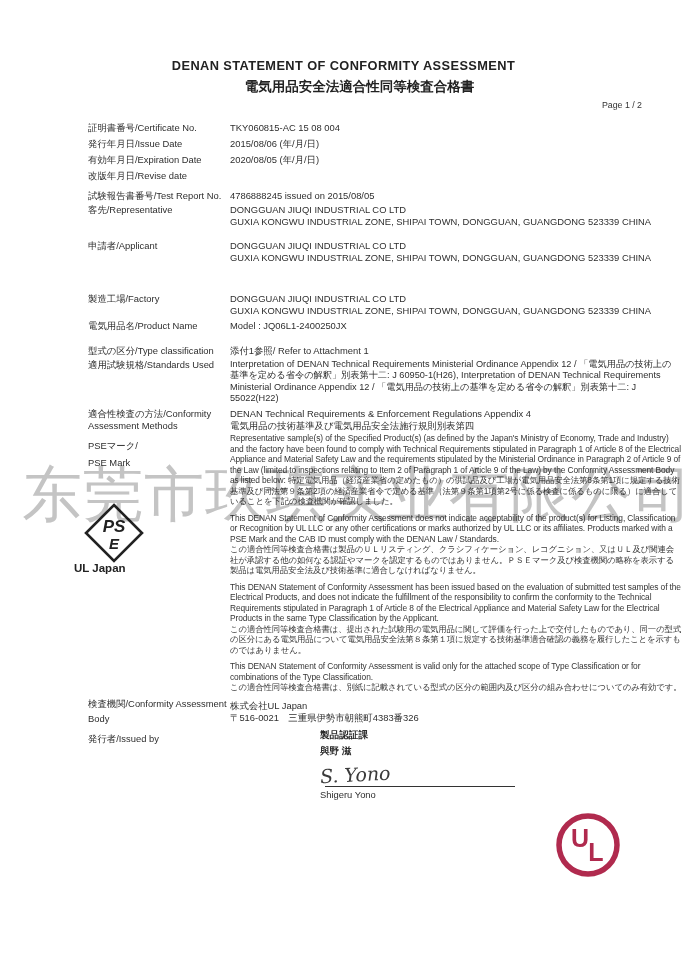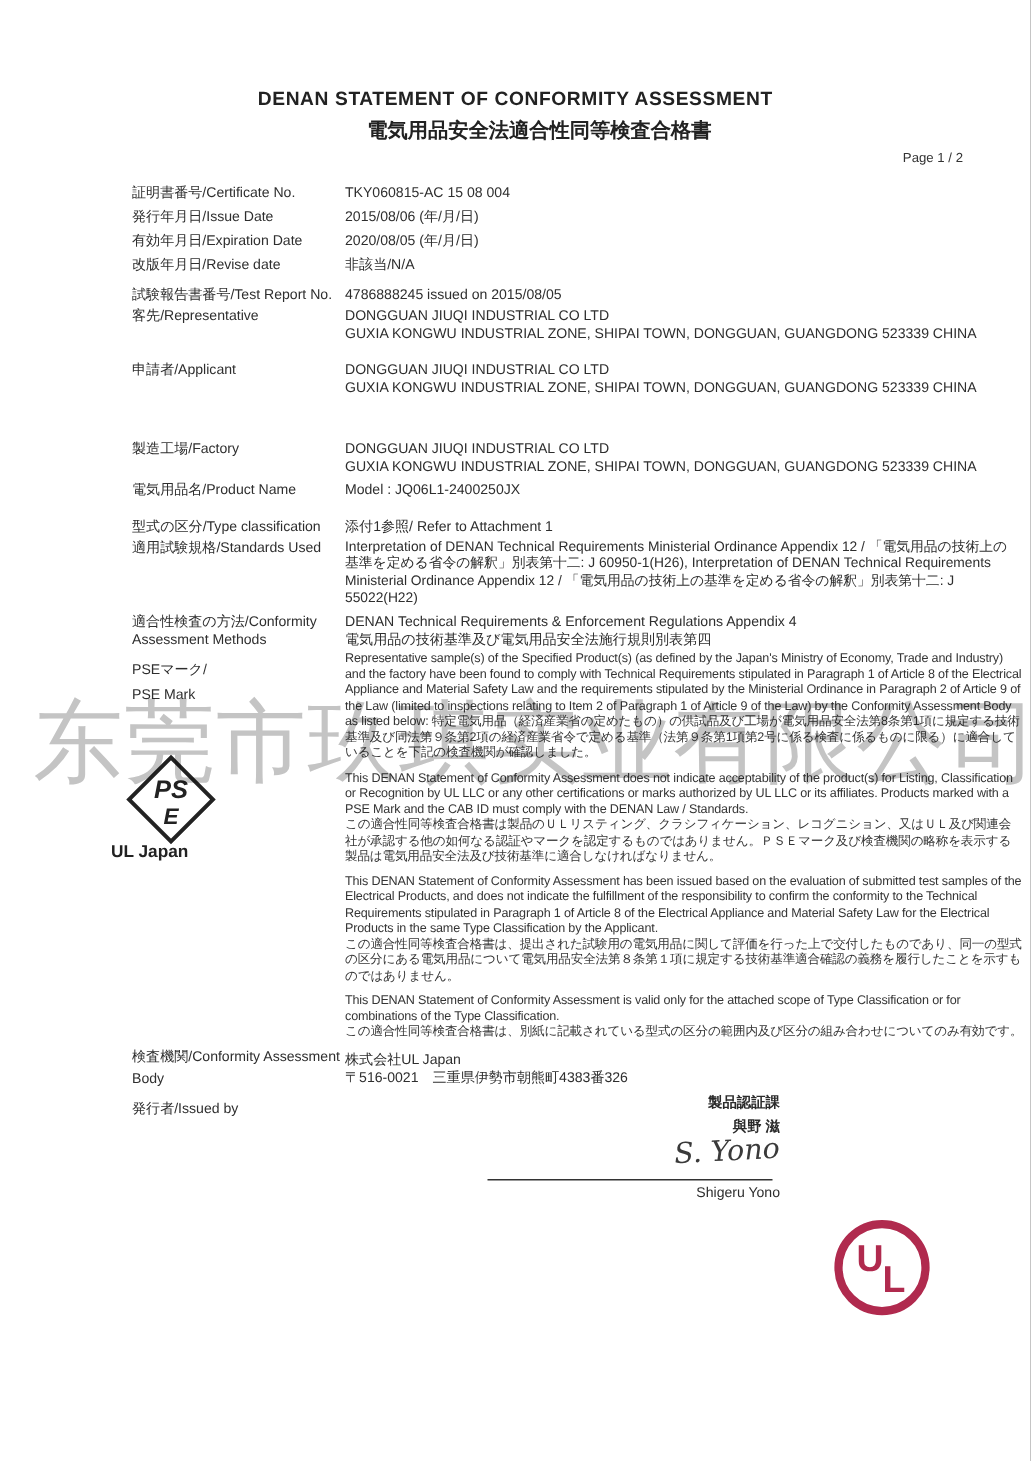--- a/index.html
+++ b/index.html
@@ -21,21 +21,21 @@
     top:78px;left:0;width:100%;text-align:center;
     font-size:13.5px;font-weight:bold;color:#222;padding-left:16px;
   }
   .page-label{top:100px;left:520px;width:122px;text-align:right;font-size:8.8px;color:#333;}
   .lbl{left:88px;width:142px;font-size:9.4px;line-height:12px;color:#2e2e2e;}
   .val{left:230px;width:445px;font-size:9.4px;line-height:11.6px;color:#2e2e2e;}
   .std{font-size:9.2px;line-height:11.4px;}
   .paras{top:433px;left:230px;width:452px;}
   .para{font-size:8.4px;line-height:10.5px;color:#353535;margin-bottom:6px;letter-spacing:-0.1px;}
   .para div{margin:0;}
-  .sig-block{top:729px;left:320px;width:200px;text-align:right;}
+  .sig-block{top:729px;left:320px;width:200px;text-align:left;}
   .sig-dept{font-size:9.6px;font-weight:600;color:#2b2b2b;}
   .sig-name-ja{font-size:9.6px;font-weight:600;color:#2b2b2b;margin-top:3px;}
   .sig-script{
     font-family:"DejaVu Serif","Liberation Serif",serif;
     font-style:italic;font-size:19px;color:#3a3a3a;
     transform:rotate(-3deg);margin-top:2px;height:24px;
   }
   .sig-line{border-top:1.4px solid #333;width:190px;margin:2px auto 0 auto;}
   .sig-name-en{font-size:9.4px;color:#2e2e2e;margin-top:2px;}
   .pse-logo{top:503px;left:84px;font-style:italic;}
@@ -66,21 +66,20 @@
   <div class="abs lbl" style="top:122px">証明書番号/Certificate No.</div>
   <div class="abs val" style="top:122px">TKY060815-AC 15 08 004</div>
 
   <div class="abs lbl" style="top:138px">発行年月日/Issue Date</div>
   <div class="abs val" style="top:138px">2015/08/06 (年/月/日)</div>
 
   <div class="abs lbl" style="top:154px">有効年月日/Expiration Date</div>
   <div class="abs val" style="top:154px">2020/08/05 (年/月/日)</div>
 
   <div class="abs lbl" style="top:170px">改版年月日/Revise date</div>
-  <div class="abs val" style="top:170px">非該当/N/A</div>
 
   <div class="abs lbl" style="top:190px">試験報告書番号/Test Report No.</div>
   <div class="abs val" style="top:190px">4786888245 issued on 2015/08/05</div>
 
   <div class="abs lbl" style="top:204px">客先/Representative</div>
   <div class="abs val" style="top:204px">
     <div>DONGGUAN JIUQI INDUSTRIAL CO LTD</div>
     <div>GUXIA KONGWU INDUSTRIAL ZONE, SHIPAI TOWN, DONGGUAN, GUANGDONG 523339 CHINA</div>
   </div>
 

